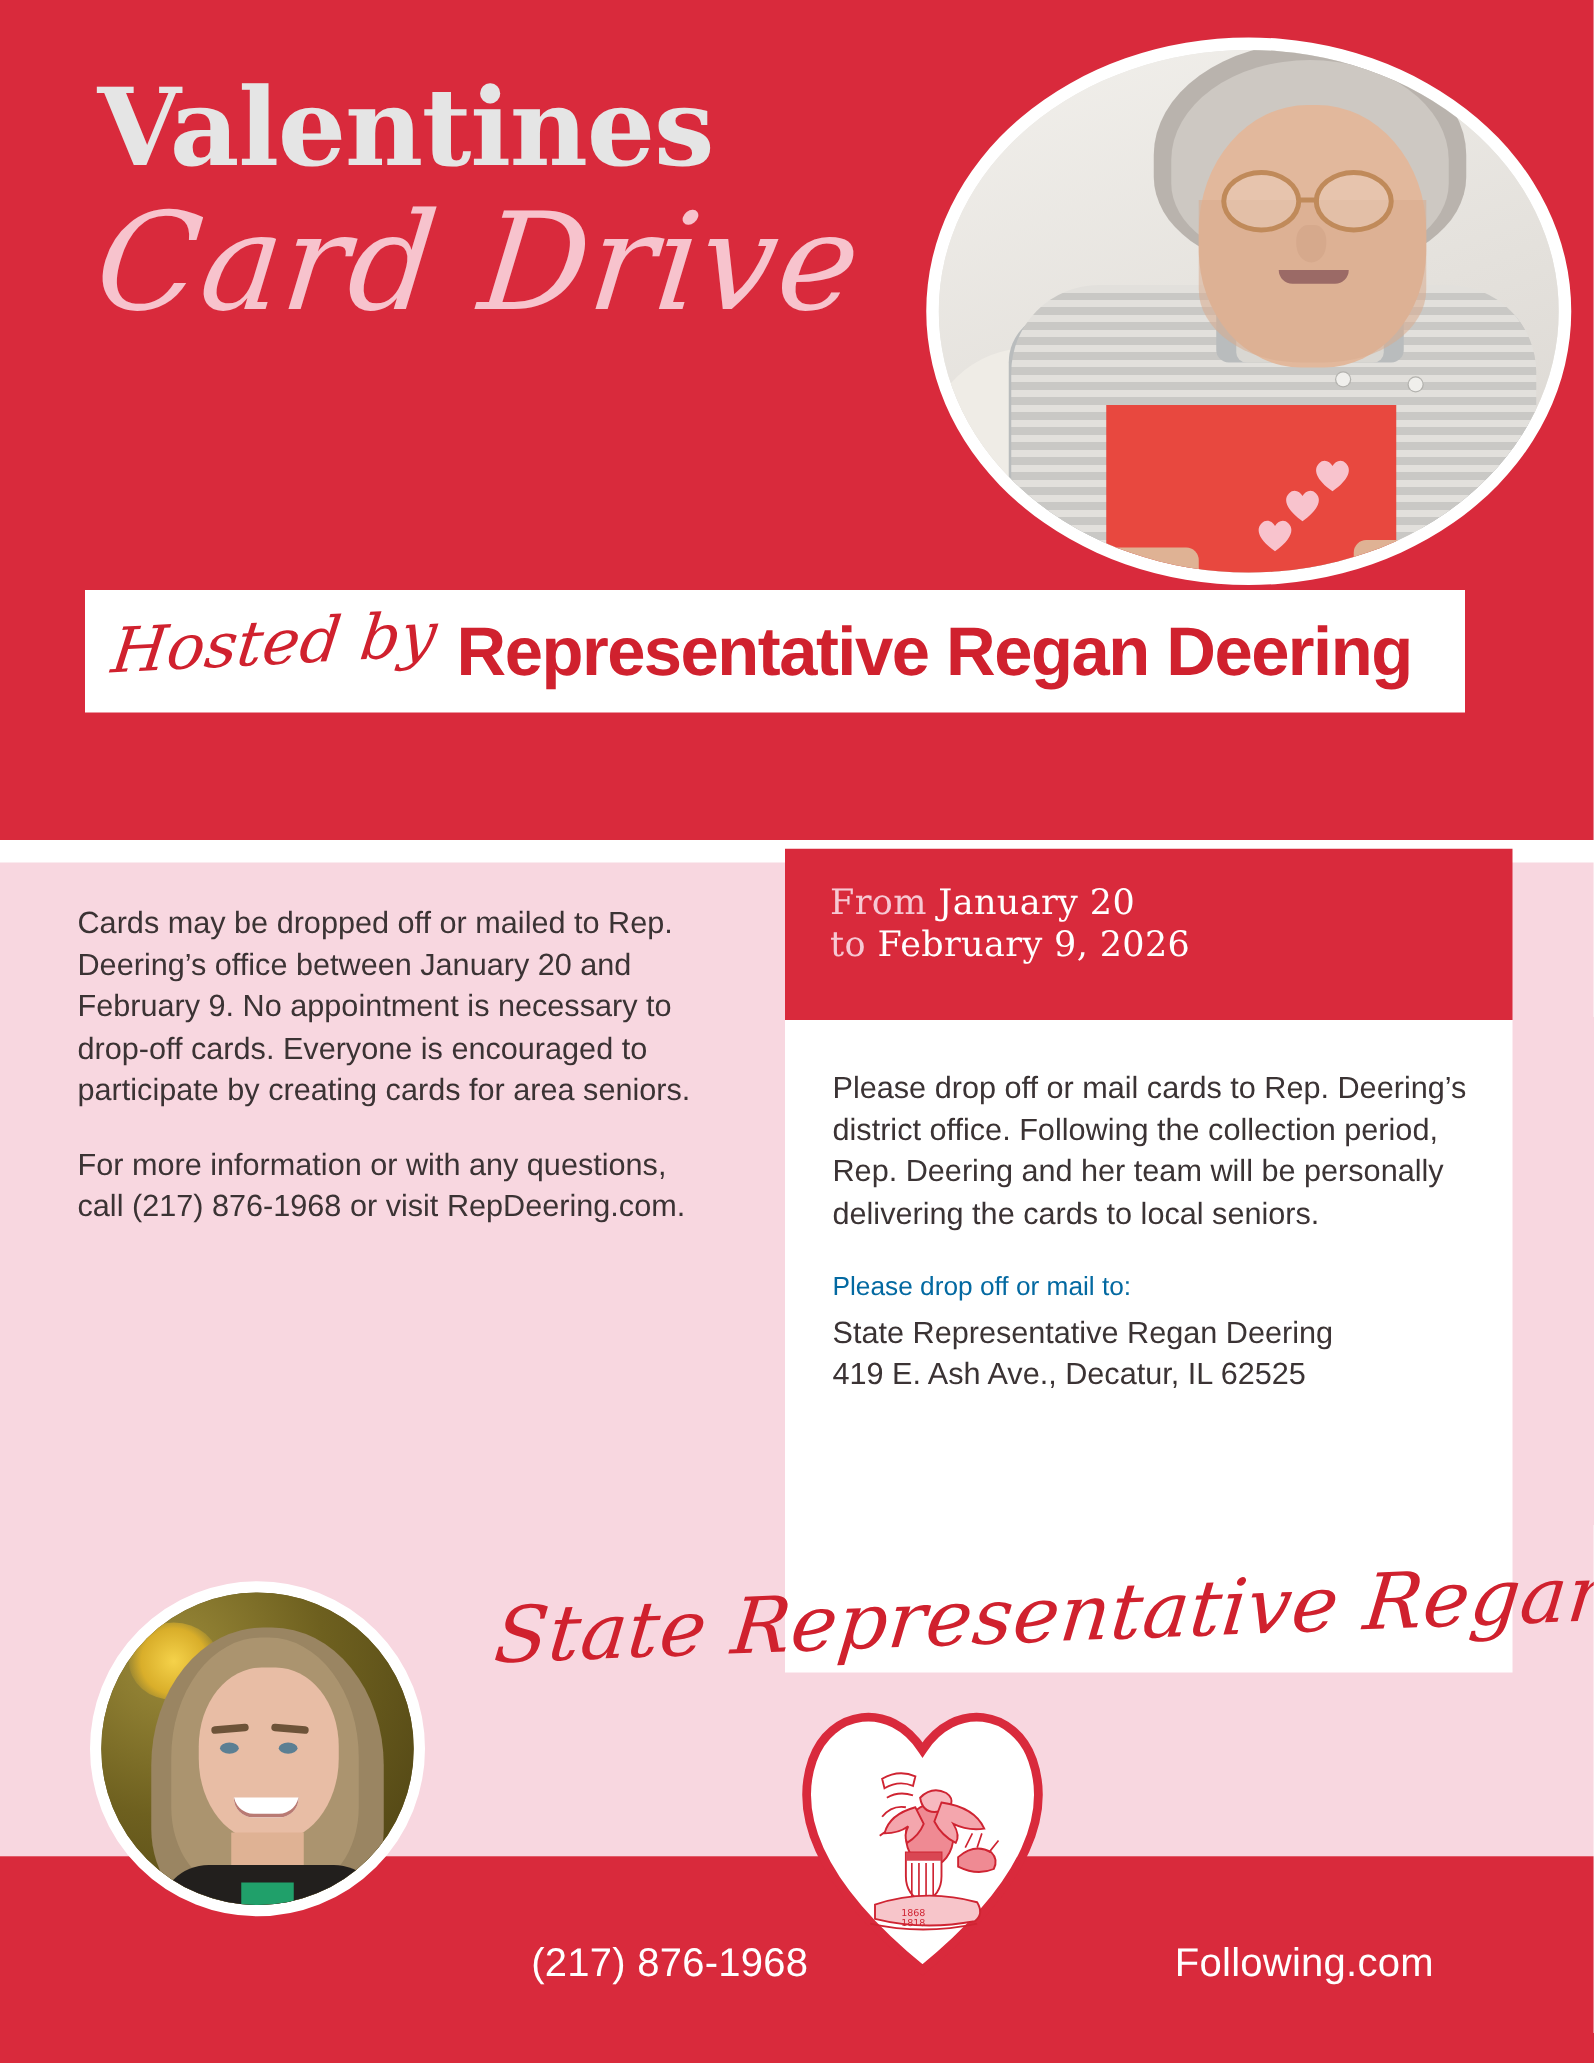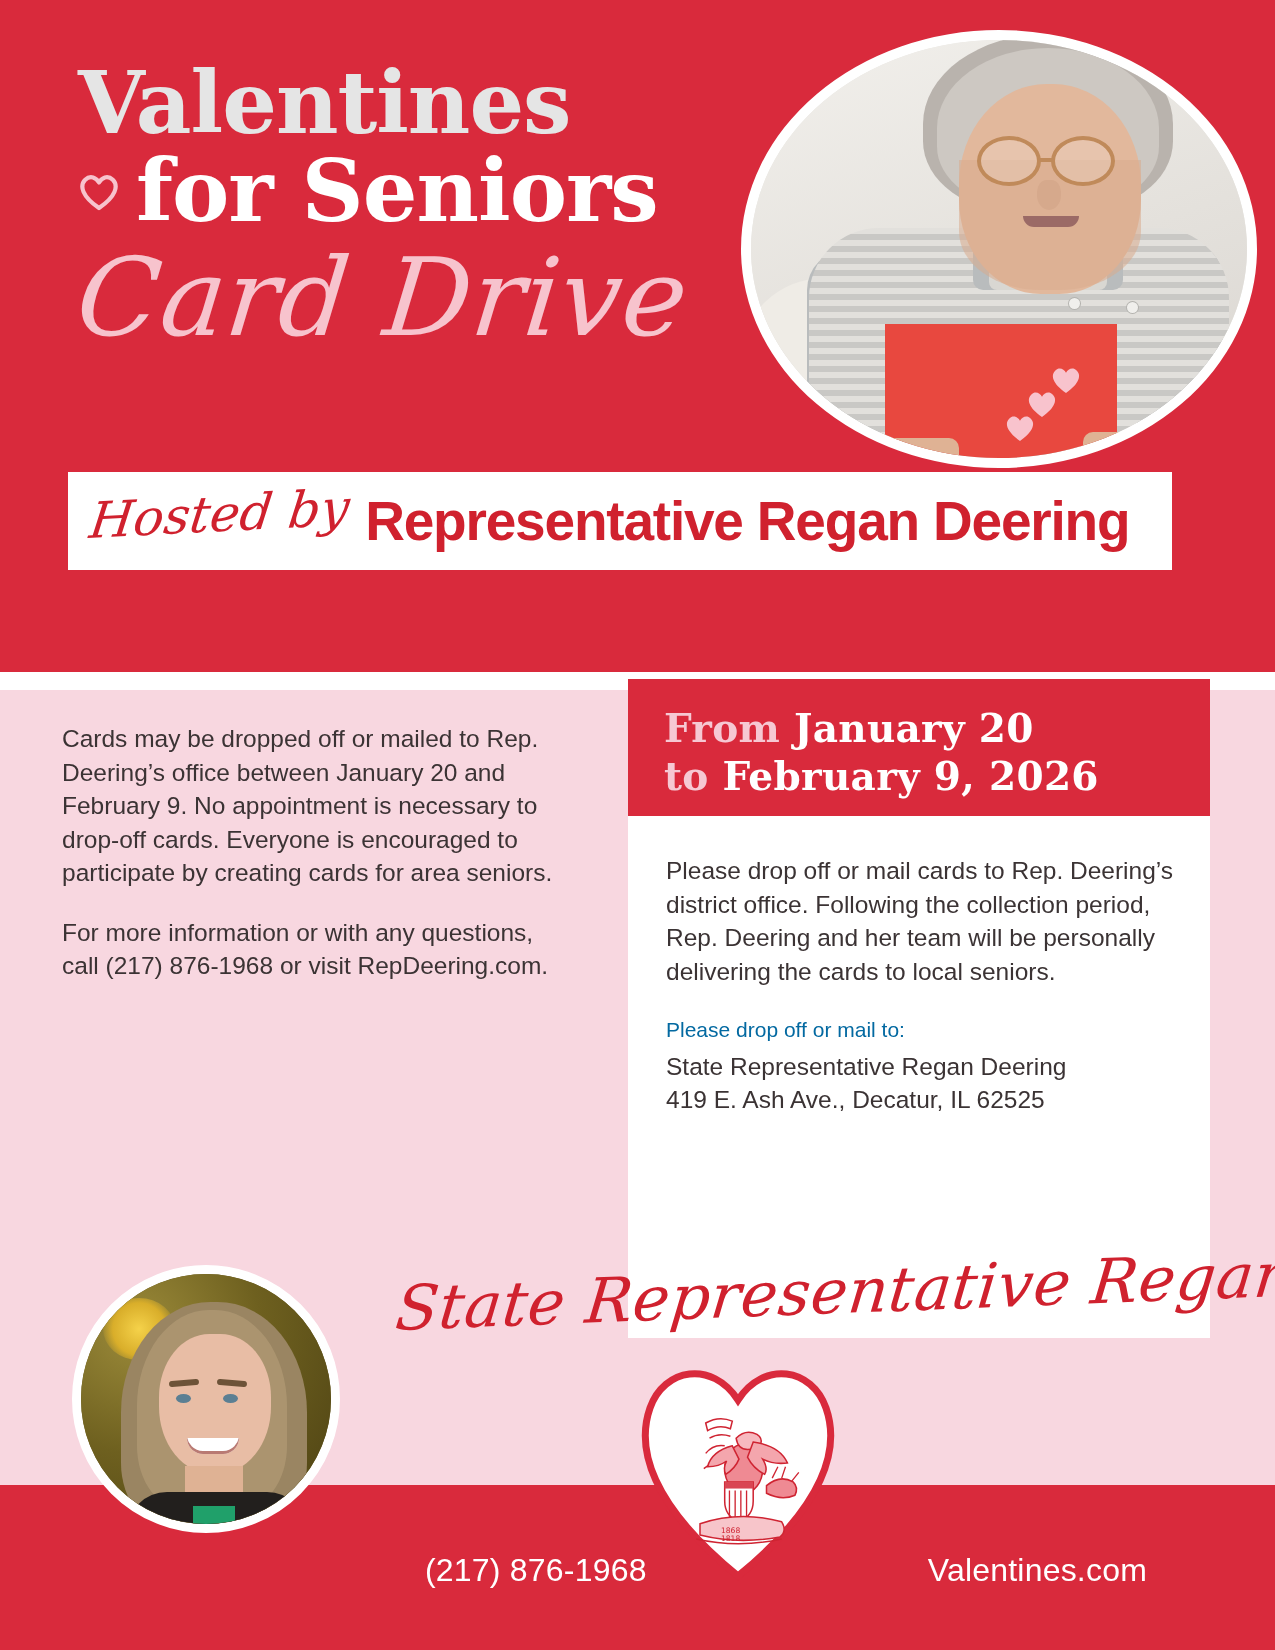--- a/index.html
+++ b/index.html
@@ -137,22 +137,22 @@
   .left-col p:last-child { margin-bottom:16px; }
 
   
   .date-box {
     position:absolute; left:628px; top:679px; width:582px; height:137px;
     background:#d92a3c;
     padding:26px 0 0 36px;
   }
   .date-line {
     font-family:"DejaVu Serif", serif;
-    font-weight:700;
-    font-size:39px;
+    font-weight:400;
+    font-size:28px;
     line-height:1.22;
     color:#ffffff;
     letter-spacing:0.3px;
     white-space:nowrap;
   }
   .date-line .muted { color:#f6c8d3; }
 
   
   .info-card {
     position:absolute; left:628px; top:816px; width:582px; height:522px;
@@ -242,28 +242,20 @@
   
   .pinkheart path { fill:#f8c3cd; }
 </style>
 </head>
 <body>
 
 <div class="header">
 
   <div class="title-block">
     <div class="title-line1">Valentines</div>
-    <div class="title-row2">
-      <span class="heart-outline">
-        <svg viewBox="0 0 32 30" width="42" height="40" aria-hidden="true">
-          <path d="M16 28 C 3 19, 1 11, 5.5 6.5 C 9.5 2.5, 14 5, 16 8.5 C 18 5, 22.5 2.5, 26.5 6.5 C 31 11, 29 19, 16 28 Z" fill="none" stroke="#f7c3cd" stroke-width="3.2" stroke-linejoin="round"></path>
-        </svg>
-      </span>
-      <span class="title-line2">for Seniors</span>
-    </div>
     <div class="script-carddrive">Card Drive</div>
   </div>
 
   <div class="senior-photo">
     <div class="bg"></div>
     <div class="sp-pillow"></div>
     <div class="sp-sleeve-l"></div>
     <div class="sp-sleeve-r"></div>
     <div class="sp-body"></div>
     <div class="sp-collar"></div>
@@ -338,21 +330,21 @@
   <div class="rp-neck"></div>
   <div class="rp-shirt"></div>
   <div class="rp-green"></div>
 </div>
 
 <div class="signature">State Representative Regan Deering</div>
 
 <div class="footer"></div>
 
 <div class="footer-phone">(217) 876-1968</div>
-<div class="footer-web">Valentines.com</div>
+<div class="footer-web">Following.com</div>
 
 <div class="heart-badge">
   <svg viewBox="0 0 212 230" width="212" height="230" aria-hidden="true">
     <path d="M106 224 C 18 152, 4 96, 18 56 C 32 16, 80 8, 106 48 C 132 8, 180 16, 194 56 C 208 96, 194 152, 106 224 Z" fill="#ffffff" stroke="#d92a3c" stroke-width="7"></path>
     <g transform="translate(106,128) scale(0.95)" stroke="#cf2432" fill="none" stroke-width="1.6">
 
       <path d="M-34 -60 q 14 -8 28 -2 l -2 8 q -12 -5 -24 2 z" fill="#ffffff"></path>
       <path d="M-30 -44 q 10 -6 22 -2"></path>
       <path d="M-34 -28 q 8 -10 20 -8"></path>
       <path d="M-36 -12 q 10 -8 20 -6" fill="#ffffff"></path>

